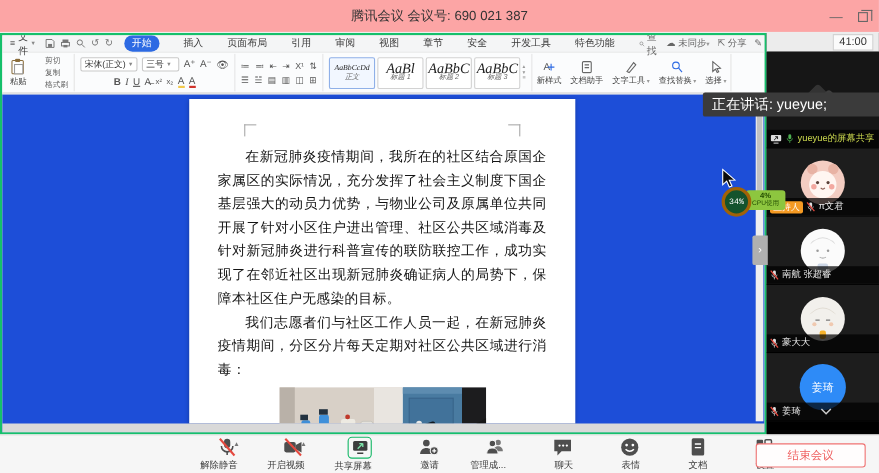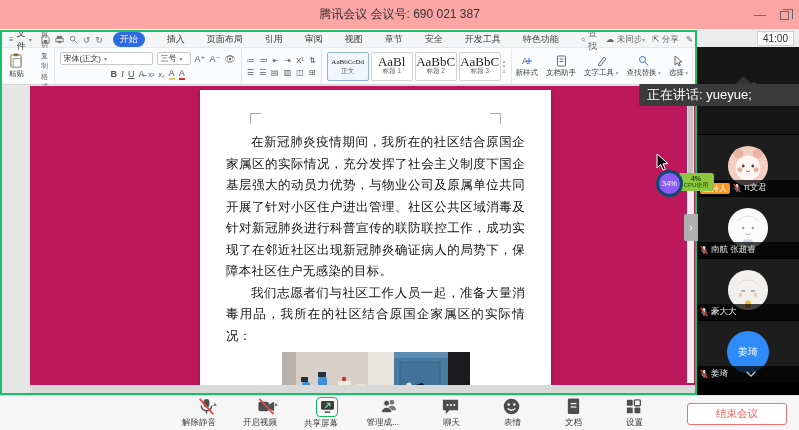--- a/index.html
+++ b/index.html
@@ -44,35 +44,35 @@
   .fontgrp { display:flex; flex-direction:column; justify-content:center; gap:3px; }
   .fg-row { display:flex; align-items:center; gap:4px; }
   .dd { border:1px solid #c9c9c9; background:#fff; height:13px; display:flex; align-items:center;
     gap:3px; font-size:8px; color:#333; padding:0 3px; border-radius:2px; white-space:nowrap; }
   .dd .caret { font-size:6px; color:#888; }
   .fmt { font-size:9px; color:#555; }
   .fmt.b { font-weight:bold; } .fmt.i { font-style:italic; font-family:"Liberation Serif",serif; } .fmt.u { text-decoration:underline; }
   .fmt.sup,.fmt.sub { font-size:7px; }
   .pargrp { display:flex; flex-direction:column; justify-content:center; gap:3px; }
   .pg-row { display:flex; gap:5px; font-size:8px; color:#555; }
-  .gallery { display:flex; gap:2px; }
+  .gallery { display:flex; gap:2px;font-style:italic; }
   .stylebox { width:42px; height:29px; border:1px solid #d2d2d2; background:#fff; display:flex;
     flex-direction:column; align-items:center; justify-content:center; border-radius:2px; }
   .stylebox.sel { border-color:#8fb0e8; background:#f2f7ff; }
   .stylebox .sample { font-size:13px; color:#222; font-family:"Liberation Serif","DejaVu Serif",serif; line-height:10px; }
   .stylebox.small .sample { font-size:7px; }
   .stylebox .slabel { font-size:6.5px; color:#666; line-height:8px; }
   .gal-arrows { display:flex; flex-direction:column; font-size:5px; color:#999; line-height:5px; }
   .toolbtns { display:flex; align-items:center; gap:8px; padding:0 4px; }
   .toolbtn { display:flex; flex-direction:column; align-items:center; justify-content:center; gap:1px; color:#555; }
   .toolbtn .tlabel { font-size:7.5px; color:#444; white-space:nowrap; }
   .toolbtn .tlabel .caret { font-size:5.5px; color:#999; }
 
   
-  .docarea { position:absolute; left:0; top:54px; right:0; bottom:0; background:#be185d;margin-left:28px; }
+  .docarea { position:absolute; left:0; top:54px; right:0; bottom:0; background:#1d4ed8; }
   .page { position:absolute; left:170px; top:4px; width:351px; bottom:8px; background:#fff;
     box-shadow:0 1px 4px rgba(0,0,0,.28); padding:42px 26px 0 26px; overflow:hidden; }
   .mark { position:absolute; width:11px; height:11px; }
   .mark.l { left:50px; top:23px; border-left:1px solid #aaa; border-top:1px solid #aaa; }
   .mark.r { right:50px; top:23px; border-right:1px solid #aaa; border-top:1px solid #aaa; }
   .page p { font-size:12.5px; line-height:21.5px; color:#141414; text-align:justify; text-indent:2em;
     font-family:"Liberation Serif","DejaVu Serif",serif; letter-spacing:.3px; }
   .photos { margin-top:5px; display:flex; justify-content:center; }
   .photos svg { display:block; }
   .statusstrip { position:absolute; left:0; bottom:0; width:100%; height:8px; background:#d9d9d9; }
@@ -101,21 +101,21 @@
 
   
   .toast { position:absolute; left:609px; top:84px; width:181px; height:22px; background:#3b3b3b;
     border-radius:2px; color:#fff; font-size:13px; line-height:22px; padding-left:8px; z-index:50; white-space:nowrap;margin-left:30px; }
   .cpu { position:absolute; left:656px; top:170px; z-index:55; width:62px; height:28px; }
   .cpu .badge { position:absolute; left:22px; top:3px; width:36px; height:18px; background:#8dc63f;
     border-radius:3px; display:flex; flex-direction:column; align-items:center; justify-content:center; line-height:7px; }
   .cpu .badge .bp { font-size:7px; color:#234d00; font-weight:bold; }
   .cpu .badge .bl { font-size:6px; color:#234d00; }
   .cpu .ring { position:absolute; left:0; top:0; width:27px; height:27px; border-radius:50%;
-    background:#8b5cf6; border:3px solid #0c4a6e; display:flex; align-items:center; justify-content:center; }
+    background:#14532d; border:3px solid #a16207; display:flex; align-items:center; justify-content:center;font-family:Liberation Mono, monospace; }
   .cpu .ring span { font-size:7.5px; color:#fff; }
   .cursor { position:absolute; left:656px; top:153px; z-index:60; }
 
   
   .bottombar { position:absolute; left:0; top:395px; width:799px; height:35px; background:#f6f6f6;
     border-top:1px solid #e3e3e3; display:flex; align-items:center; }
   .controls { display:flex; align-items:flex-start; gap:17px; margin-left:172px; }
   .ctrl { display:flex; flex-direction:column; align-items:flex-end; gap:1px; min-width:44px; position:relative; }
   .ctrl .clabel { font-size:8.5px; color:#3c3c3c; white-space:nowrap; }
   .ctrl .upcaret { position:absolute; right:-2px; top:4px; font-size:6px; color:#777; }
@@ -203,21 +203,21 @@
         </div>
         <div class="clip-mini">
           <span>剪切</span>
           <span>复制</span>
           <span>格式刷</span>
         </div>
       </div>
 
       <div class="grp fontgrp">
         <div class="fg-row">
-          <span class="dd" style="width:93px">
+          <span class="dd" style="width:52px">
               <span>宋体(正文)</span>
               <span class="caret">▾</span>
             </span>
           <span class="dd" style="width:34px">
               <span>三号</span>
               <span class="caret">▾</span>
             </span>
           <span class="fmt">A⁺</span>
           <span class="fmt">A⁻</span>
           <span class="fmt">👁</span>
@@ -314,21 +314,21 @@
           <span class="tlabel"><span>选择</span><span class="caret"> ▾</span></span>
         </div>
       </div>
     </div>
 
     <div class="docarea">
       <div class="page">
         <div class="mark l"></div>
         <div class="mark r"></div>
         <p>在新冠肺炎疫情期间，我所在的社区结合原国企家属区的实际情况，充分发挥了社会主义制度下国企基层强大的动员力优势，与物业公司及原属单位共同开展了针对小区住户进出管理、社区公共区域消毒及针对新冠肺炎进行科普宣传的联防联控工作，成功实现了在邻近社区出现新冠肺炎确证病人的局势下，保障本社区住户无感染的目标。</p>
-        <p>我们志愿者们与社区工作人员一起，准备大量消毒用品，我所在的社区结合原国企家属区的实际情况：</p>
+        <p>我们志愿者们与社区工作人员一起，在新冠肺炎疫情期间，分区分片每天定期对社区公共区域进行消毒：</p>
         <div class="photos">
 
           <svg width="112" height="97" viewBox="0 0 112 97">
             <rect x="0" y="0" width="112" height="97" fill="#d8d0c7"></rect>
             <rect x="0" y="0" width="14" height="60" fill="#b9b1a8"></rect>
             <rect x="86" y="0" width="26" height="58" fill="#e9e5e0"></rect>
             <polygon points="0,52 112,40 112,97 0,97" fill="#32302d"></polygon>
             <rect x="20" y="30" width="8" height="15" rx="2" fill="#3e8ed8"></rect>
             <rect x="19" y="25" width="7" height="5" fill="#233240"></rect>
             <rect x="36" y="25" width="9" height="18" rx="2" fill="#3f90da"></rect>
@@ -381,20 +381,33 @@
   <div class="sidebar">
     <div class="timer-strip">
       <span class="timer">41:00</span>
     </div>
 
     <div class="tile t1">
       <svg width="60" height="40" viewBox="0 0 60 40">
         <rect x="18" y="8" width="15" height="15" rx="3" transform="rotate(45 25.5 15.5)" fill="#333"></rect>
         <rect x="28" y="13" width="15" height="15" rx="3" transform="rotate(45 35.5 20.5)" fill="#3e3e3e"></rect>
       </svg>
+      <div class="tile-label">
+        <svg width="11" height="9" viewBox="0 0 12 10">
+            <rect x="0.8" y="0.8" width="10.4" height="6.4" rx="1" fill="#ddd"></rect>
+            <path d="M4 6 L7.5 2.5 M7.5 2.5 h-2.4 M7.5 2.5 v2.4" stroke="#222" stroke-width="1" fill="none"></path>
+            <line x1="3.5" y1="9" x2="8.5" y2="9" stroke="#ddd"></line>
+          </svg>
+        <svg width="8" height="10" viewBox="0 0 12 14">
+            <rect x="4" y="1" width="4" height="7" rx="2" fill="#4caf50"></rect>
+            <path d="M2.5 6.5a3.5 3.5 0 0 0 7 0" fill="none" stroke="#4caf50"></path>
+            <line x1="6" y1="10" x2="6" y2="13" stroke="#4caf50"></line>
+          </svg>
+        <span class="name share">yueyue的屏幕共享</span>
+      </div>
     </div>
 
     <div class="tile tn">
       <svg width="42" height="42" viewBox="0 0 44 44">
         <circle cx="22" cy="22" r="21" fill="#f3cdc2"></circle>
         <circle cx="12" cy="9" r="5" fill="#e8b3a4"></circle>
           <circle cx="32" cy="9" r="5" fill="#e8b3a4"></circle>
         <circle cx="22" cy="24" r="13" fill="#fff6f1"></circle>
         <circle cx="17" cy="22" r="1.5" fill="#5a4038"></circle>
           <circle cx="27" cy="22" r="1.5" fill="#5a4038"></circle>
@@ -518,20 +531,30 @@
         <span class="share-active">
           <svg width="15" height="13" viewBox="0 0 16 14">
               <rect x="1" y="1" width="14" height="9.5" rx="1.5" fill="#3d3d3d"></rect>
               <path d="M5.5 8.5 L10.5 3.5 M10.5 3.5 h-3.4 M10.5 3.5 v3.4" stroke="#7ce3a8" stroke-width="1.3" fill="none"></path>
               <line x1="5" y1="13" x2="11" y2="13" stroke="#3d3d3d" stroke-width="1.5"></line>
             </svg>
         </span>
         <span class="clabel">共享屏幕</span>
       </div>
       <div class="ctrl">
+        <svg width="19" height="19" viewBox="0 0 20 20">
+            <circle cx="8" cy="6" r="3.2" fill="#4e4e4e"></circle>
+            <path d="M2 16.5 c0-3.8 3-5.8 6-5.8 s6 2 6 5.8z" fill="#4e4e4e"></path>
+            <circle cx="15.5" cy="13.5" r="3.8" fill="#4e4e4e" stroke="#f6f6f6"></circle>
+            <line x1="13.6" y1="13.5" x2="17.4" y2="13.5" stroke="#fff" stroke-width="1.2"></line>
+            <line x1="15.5" y1="11.6" x2="15.5" y2="15.4" stroke="#fff" stroke-width="1.2"></line>
+          </svg>
+        <span class="clabel">邀请</span>
+      </div>
+      <div class="ctrl">
         <svg width="20" height="19" viewBox="0 0 21 20">
             <circle cx="13.5" cy="5.5" r="2.6" fill="#4e4e4e" opacity="0.75"></circle>
             <path d="M9 14 c0-3.2 2.2-4.8 4.5-4.8 s4.5 1.6 4.5 4.8z" fill="#4e4e4e" opacity="0.75"></path>
             <circle cx="8" cy="6.5" r="3.1" fill="#4e4e4e" stroke="#f6f6f6"></circle>
             <path d="M2.5 16.5 c0-3.8 2.8-5.6 5.5-5.6 s5.5 1.8 5.5 5.6z" fill="#4e4e4e" stroke="#f6f6f6"></path>
           </svg>
         <span class="clabel">管理成...</span>
       </div>
       <div class="ctrl">
         <svg width="19" height="19" viewBox="0 0 20 20">

